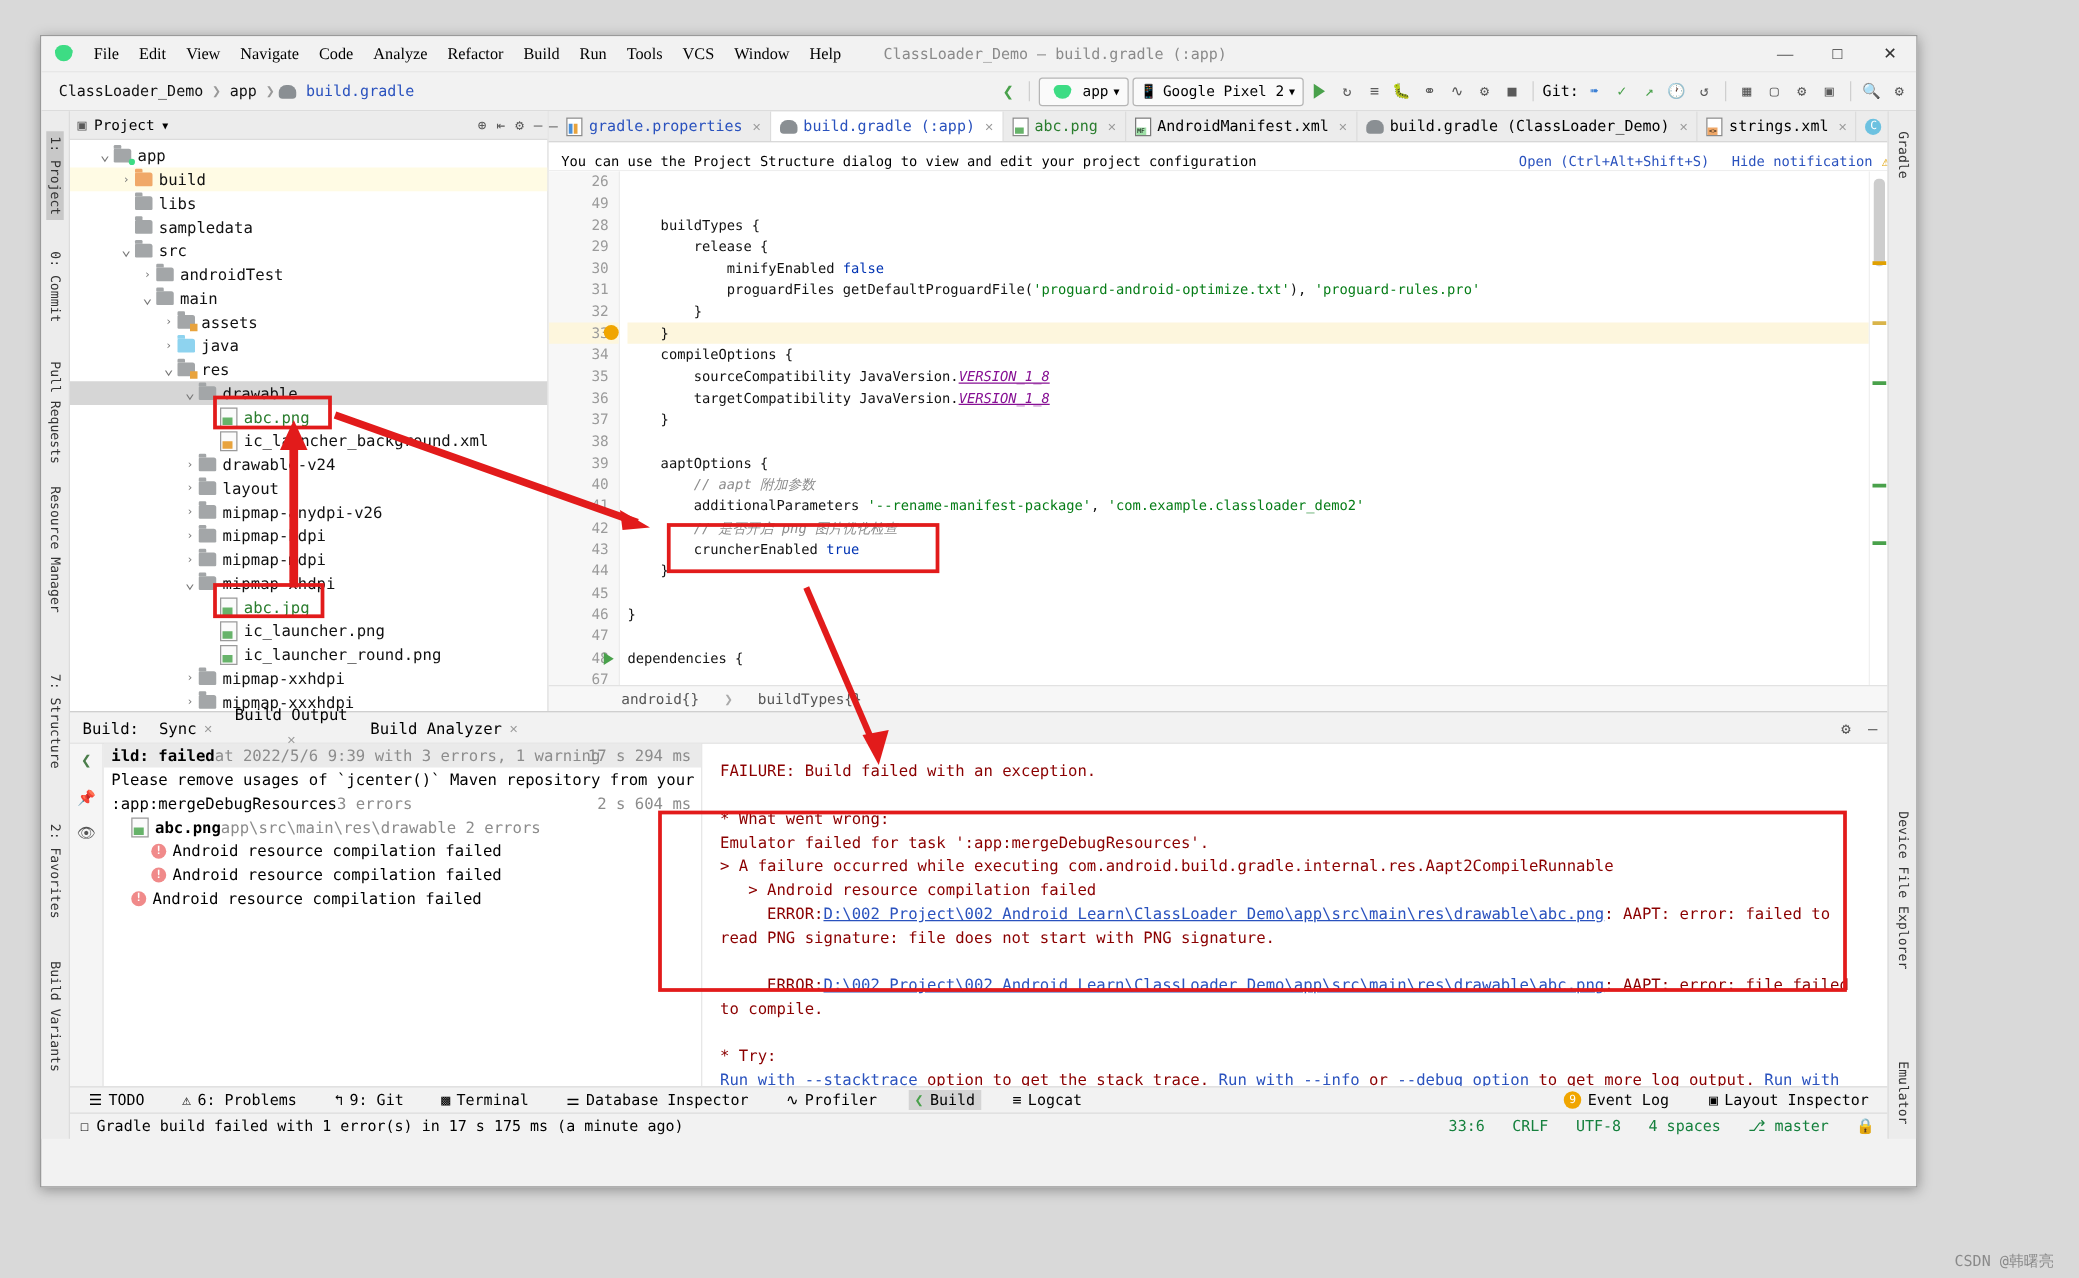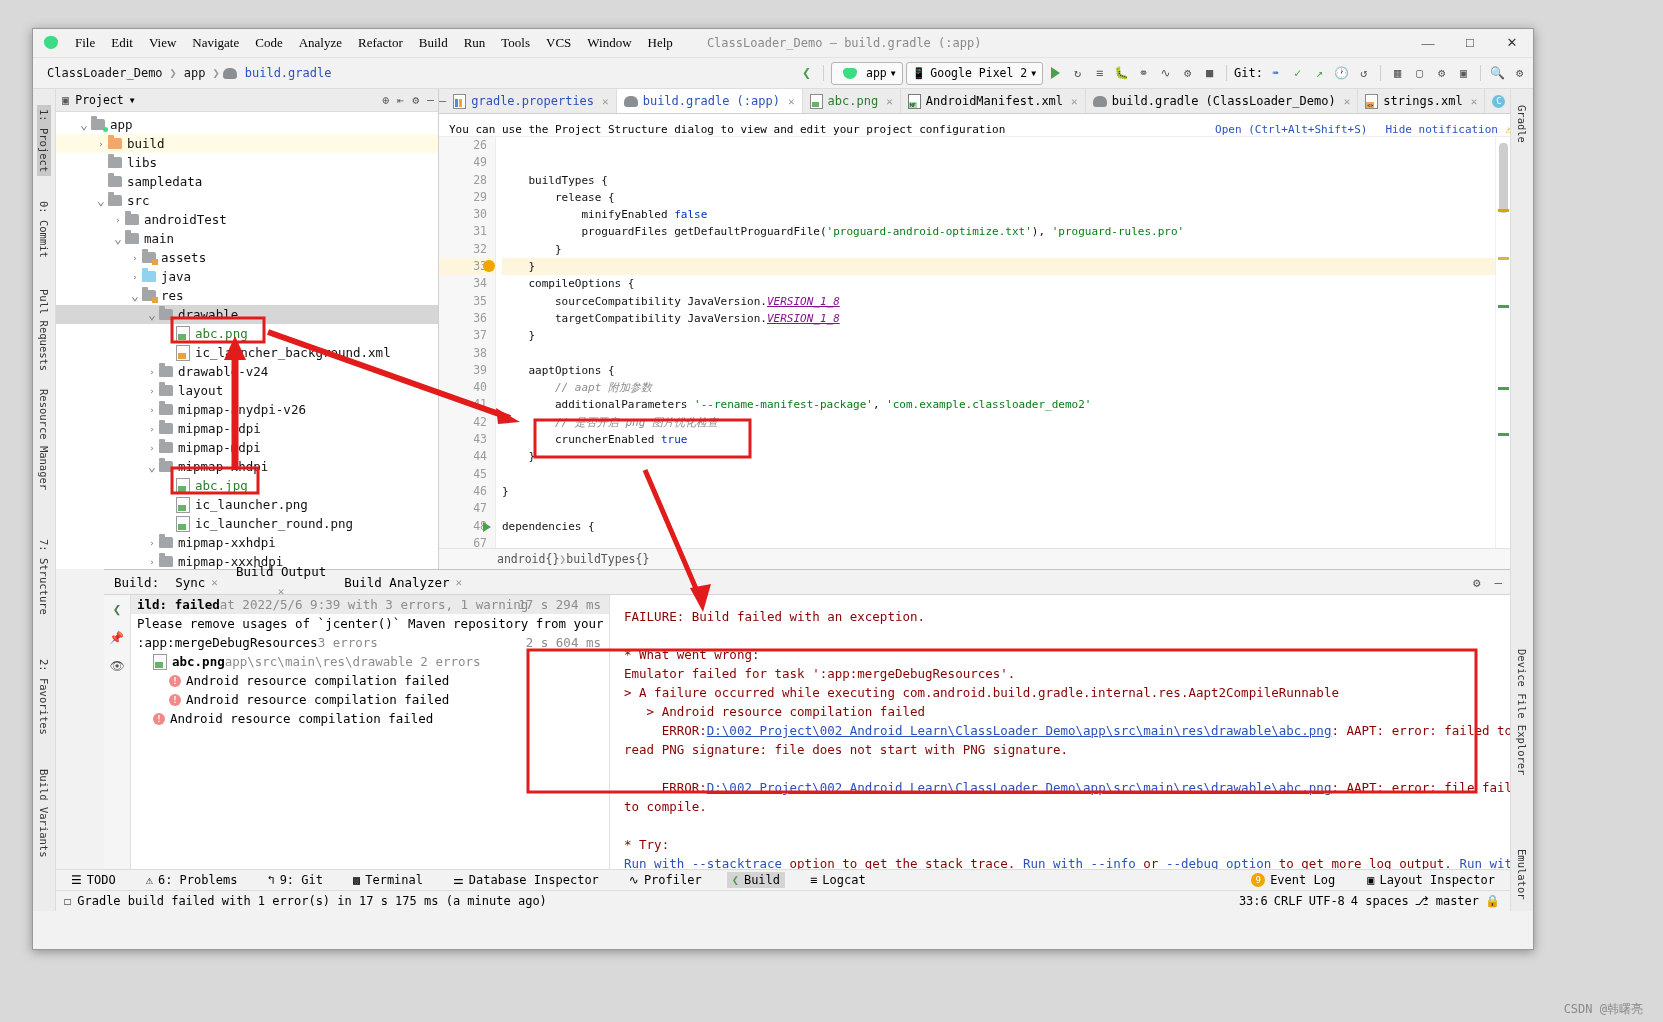--- a/index.html
+++ b/index.html
@@ -98,28 +98,28 @@
   .gln{height:17.3px;line-height:17.3px;text-align:right;padding-right:8px;color:#9b9b9b;font-size:11.5px;}
   .gln.hl{background:#fdf6dd;}
   .codearea{flex:1;position:relative;padding-left:6px;overflow:hidden;}
   .cl{height:17.3px;line-height:17.3px;white-space:pre;font-size:11px;color:#111;}
   .cl.hl{background:#fdf6dd;}
   .kw{color:#0033b3;}
   .str{color:#067d17;}
   .cmt{color:#8c8c8c;font-style:italic;}
   .stat{color:#871094;font-style:italic;text-decoration:underline;}
   .breadcrumbs{height:20px;background:#f7f7f7;border-top:1px solid #e2e2e2;display:flex;align-items:center;
-               padding-left:58px;font-size:11.5px;color:#555;gap:0;}
+               padding-left:58px;font-size:11.5px;color:#555;gap:20px;}
 
   .scrollbar{position:absolute;right:0;top:0;width:14px;height:100%;background:#fff;border-left:1px solid #f0f0f0;}
   .sbthumb{position:absolute;right:2px;width:9px;background:#cdcdcd;border-radius:4px;}
   .errmark{position:absolute;right:1px;width:11px;height:3px;}
 
   
-  .lower{flex:1;display:flex;flex-direction:column;border-top:1px solid #c4c4c4;background:#f2f2f2;min-height:0;margin-left:48px;}
+  .lower{flex:1;display:flex;flex-direction:column;border-top:1px solid #c4c4c4;background:#f2f2f2;min-height:0;}
   .bhdr{height:24px;display:flex;align-items:center;gap:14px;padding-left:10px;font-size:12.5px;position:relative;background:#f2f2f2;}
   .bhdr .btab{display:flex;align-items:center;gap:6px;padding:3px 2px;}
   .bhdr .btab.active{border-bottom:2px solid #0f766e;flex-direction:column;}
   .bhdr .x{color:#9a9a9a;font-size:11px;}
   .bhdr .right{position:absolute;right:8px;display:flex;gap:14px;color:#555;}
   .bbody{flex:1;display:flex;min-height:0;background:#fff;border-top:1px solid #d5d5d5;}
   .bactions{width:26px;background:#f5f5f5;border-right:1px solid #e0e0e0;padding-top:6px;
             display:flex;flex-direction:column;align-items:center;gap:14px;color:#4a7d4a;flex:none;}
   .btree{width:478px;border-right:1px solid #e0e0e0;font-size:12.5px;overflow:hidden;flex:none;background:#fff;}
   .brow{height:19px;display:flex;align-items:center;white-space:nowrap;padding-left:6px;position:relative;}
@@ -135,21 +135,21 @@
 
   .statusbar{height:20px;background:#f2f2f2;border-top:1px solid #dcdcdc;display:flex;align-items:center;
              font-size:12px;padding-left:8px;position:relative;}
   .toolbar-bot{height:20px;background:#f2f2f2;display:flex;align-items:center;gap:20px;padding-left:10px;
                font-size:12px;border-top:1px solid #dcdcdc;position:relative;}
   .toolbar-bot .bt{display:flex;align-items:center;gap:5px;padding:1px 5px;}
   .toolbar-bot .bt.active{background:#d4d4d4;}
   .toolbar-bot .right{position:absolute;right:10px;display:flex;gap:22px;align-items:center;}
   .badge{width:14px;height:14px;border-radius:50%;background:#f0a500;color:#fff;font-size:9px;
          display:flex;align-items:center;justify-content:center;}
-  .sb-right{position:absolute;right:10px;display:flex;gap:6px;color:#000000;}
+  .sb-right{position:absolute;right:10px;display:flex;gap:22px;color:#15803d;}
 
   .watermark{position:absolute;right:20px;bottom:4px;color:#8a8a8a;font-size:12px;}
 
   
   svg.overlay{position:absolute;left:0;top:0;width:1663px;height:1022px;pointer-events:none;}
 </style>
 </head>
 <body>
 
 <div id="app">

